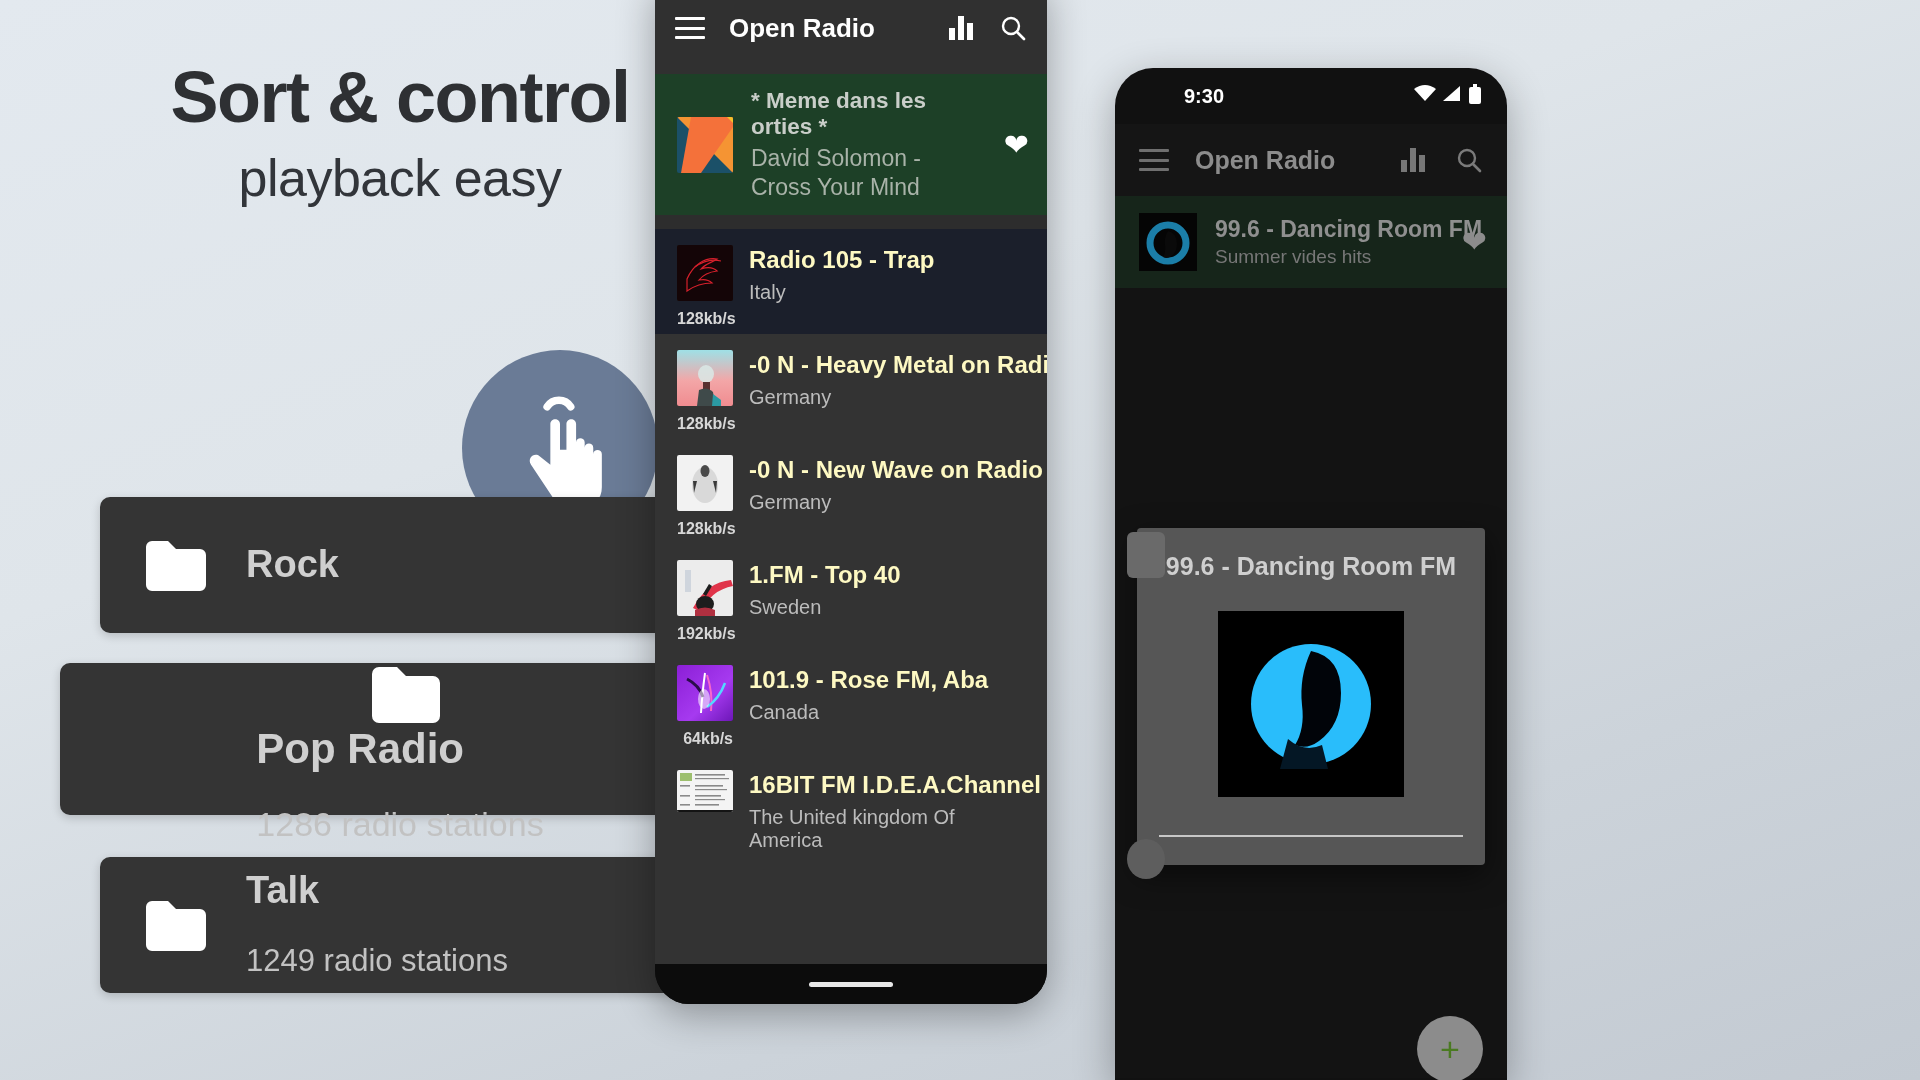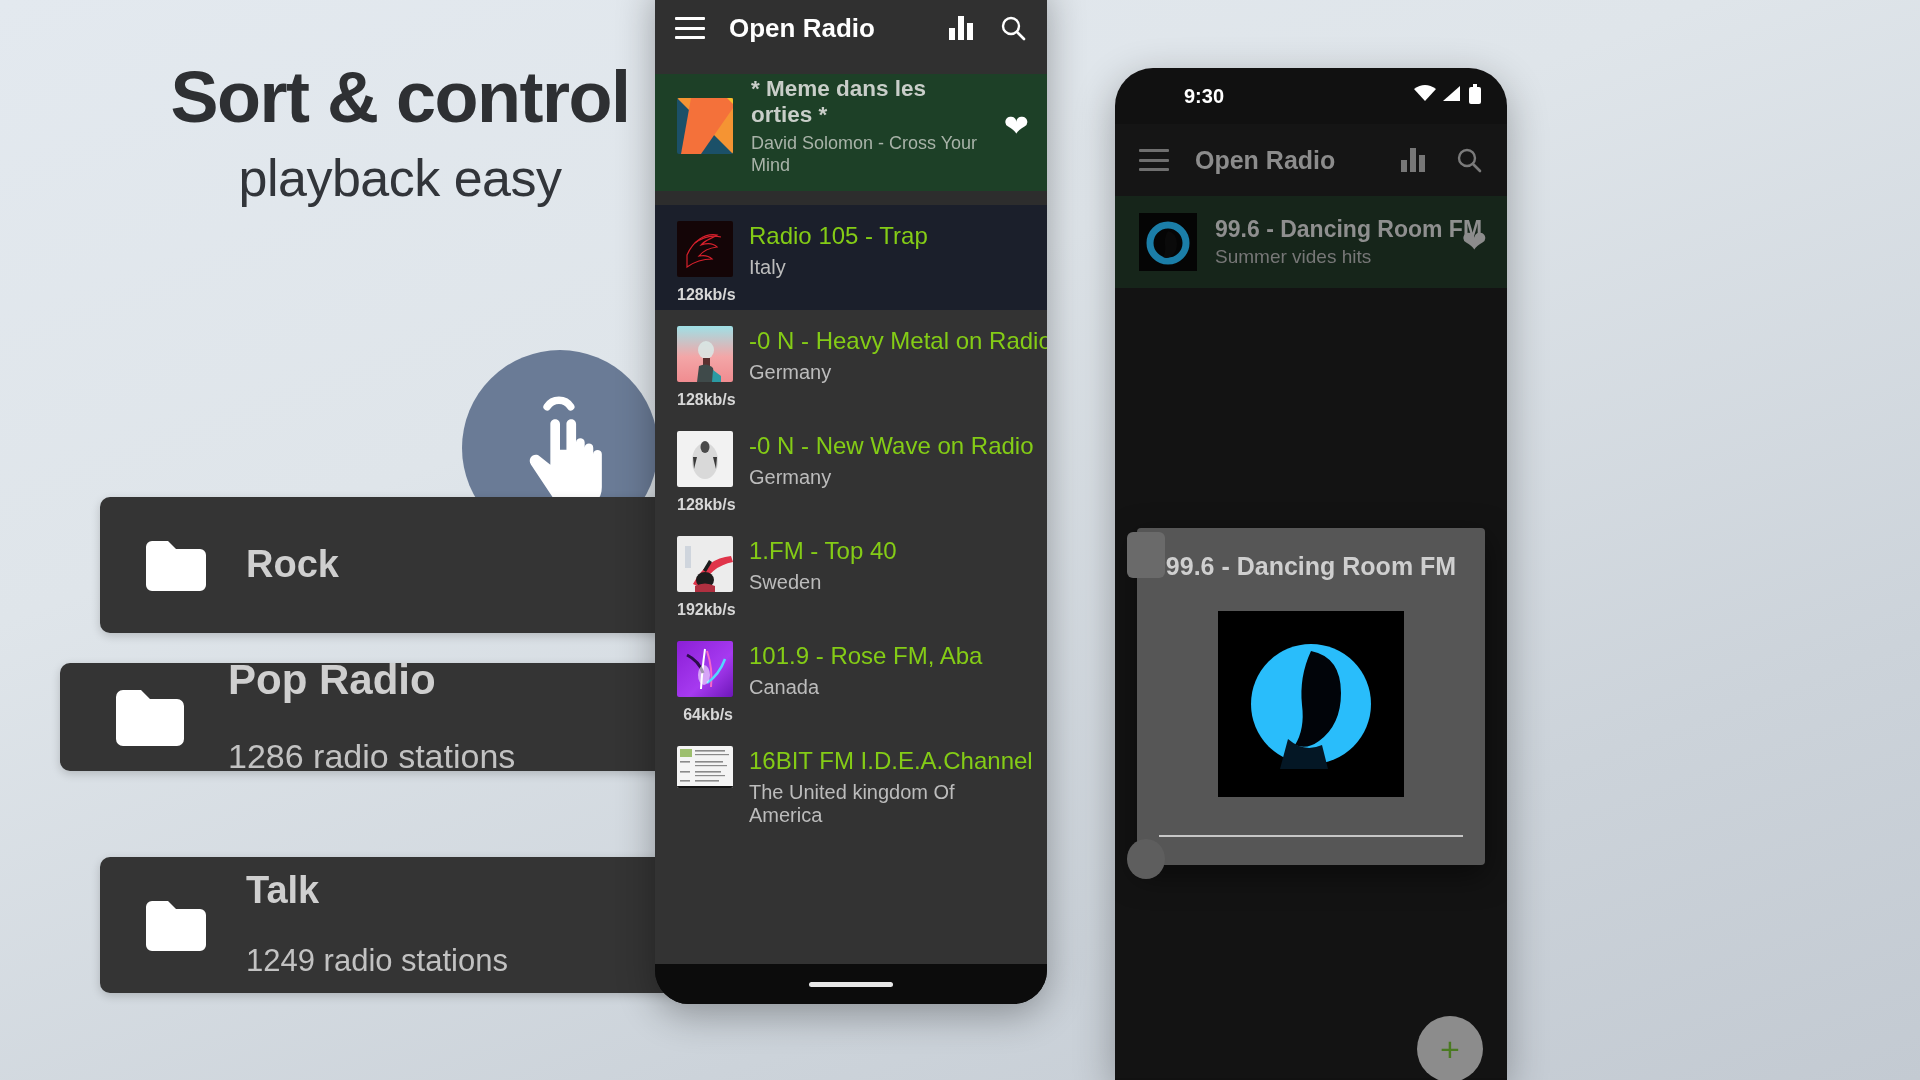--- a/index.html
+++ b/index.html
@@ -30,21 +30,21 @@
     display: flex; align-items: center; justify-content: center;
   }
   #tap-circle svg { width: 108px; height: 118px; display: block; margin-top: 10px; }
 
   
   .folder-card {
     position: absolute; background: #343434; border-radius: 10px;
     display: flex; align-items: center; box-shadow: 0 3px 10px rgba(0,0,0,0.18);
   }
   #card-rock     { left: 100px; top: 497px;  width: 600px; height: 136px; }
-  #card-pop      { left: 60px;  top: 663px;  width: 680px; height: 108px; }
+  #card-pop      { left: 60px;  top: 663px;  width: 680px; height: 152px; flex-direction: column; }
   #card-talk     { left: 100px; top: 857px;  width: 600px; height: 136px; }
 
   .folder-icon { flex: 0 0 auto; margin-left: 42px; margin-right: 36px; }
   #card-pop .folder-icon { margin-left: 52px; margin-right: 40px; }
   .folder-icon svg { display: block; }
 
   .card-text { display: flex; flex-direction: column; justify-content: center; gap: 24px; }
   .card-title { color: #cfcfcf; font-weight: bold; font-size: 38px; line-height: 1.15; }
   #card-pop .card-title { font-size: 42px; }
   .card-sub { color: #c2c2c2; font-weight: 400; font-size: 31px; line-height: 1.3; margin-top: 5px; }
@@ -68,41 +68,41 @@
   .app-title { color: #ffffff; font-size: 26px; font-weight: bold; margin-left: 24px; flex: 1; }
   .bar-icons { display: flex; align-items: center; gap: 26px; }
   .eq-icon { display: flex; align-items: flex-end; gap: 3px; height: 24px; }
   .eq-icon span { width: 6px; background: #fff; display: block; }
   .eq-icon span:nth-child(1) { height: 12px; }
   .eq-icon span:nth-child(2) { height: 24px; }
   .eq-icon span:nth-child(3) { height: 17px; }
   .search-icon svg { display: block; }
 
   .nowplaying {
-    background: #1d4027; display: flex; align-items: center; padding: 2px 18px 14px 22px; gap: 18px;
+    background: #1d4027; display: flex; align-items: center; padding: 14px 18px 14px 22px; gap: 18px;
     min-height: 105px;
   }
   .np-art { width: 56px; height: 56px; flex: 0 0 auto; border-radius: 2px; overflow: hidden; }
   .np-text { flex: 1; min-width: 0; }
   .np-title { color: #c9cec9; font-size: 22.5px; font-weight: bold; line-height: 1.15; }
-  .np-sub { color: #a9b3a9; font-size: 18px; line-height: 1.25; margin-top: 4px; }
+  .np-sub { color: #a9b3a9; font-size: 23px; line-height: 1.25; margin-top: 4px; }
   .np-heart { color: #ffffff; font-size: 30px; flex: 0 0 auto; line-height: 1; }
 
   .list { background: #333333; }
   .list-divider { height: 14px; background: #2d2d2d; }
   .station {
     display: flex; align-items: flex-start; padding: 16px 16px 6px 22px; gap: 16px;
   }
   .station.selected { background: #1b1f2b; }
   .st-left { width: 56px; flex: 0 0 auto; }
   .st-art { width: 56px; height: 56px; border-radius: 2px; overflow: hidden; background:#222; }
   .st-art svg, .st-art div.fill { display: block; width: 100%; height: 100%; }
   .st-rate { color: #d7d7d7; font-size: 16px; font-weight: bold; margin-top: 9px; white-space: nowrap; text-align: right; }
   .st-body { flex: 1; min-width: 0; padding-top: 2px; }
-  .st-title { color: #84cc16; font-size: 24px; font-weight: normal; line-height: 1.1; white-space: nowrap; }
+  .st-title { color: #fef9c3; font-size: 24px; font-weight: bold; line-height: 1.1; white-space: nowrap; }
   .st-sub { color: #bcbcbc; font-size: 20px; margin-top: 7px; line-height: 1.15; }
 
   #phone-center-nav {
     position: absolute; left: 0; bottom: 0; width: 392px; height: 40px; background: #0c0c0c;
     display: flex; align-items: center; justify-content: center;
   }
   #phone-center-nav .bar { width: 84px; height: 5px; background: #e8e8e8; border-radius: 3px; }
 
   
   #phone-right {

